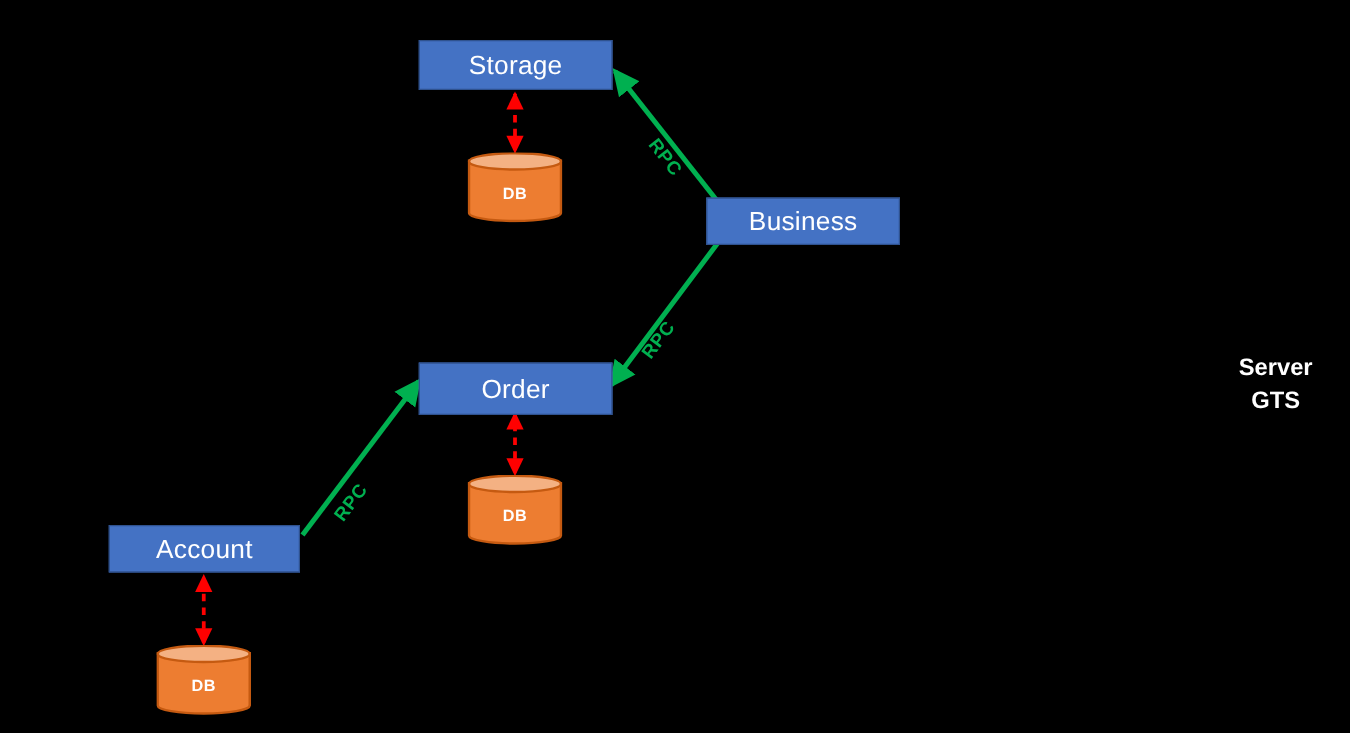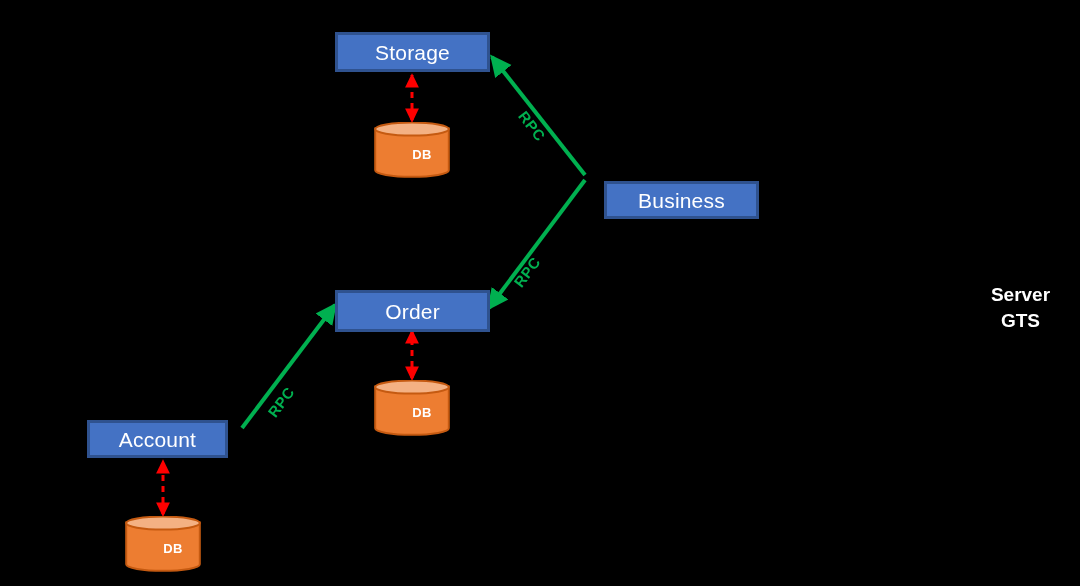--- a/index.html
+++ b/index.html
@@ -20,21 +20,21 @@
     left: 0;
     top: 0;
     width: 1080px;
     height: 586px;
     pointer-events: none;
   }
   .svc-box {
     position: absolute;
     box-sizing: border-box;
     background: #4472C4;
-    border: 3px solid #84cc16;
+    border: 1px solid #84cc16;
     color: #FFFFFF;
     display: flex;
     align-items: center;
     justify-content: center;
     font-size: 21px;
     line-height: 1;
     letter-spacing: 0.2px;
     white-space: nowrap;
   }
   .db {
@@ -42,21 +42,20 @@
   }
   .db-label {
     position: absolute;
     left: 0;
     width: 100%;
     text-align: center;
     color: #FFFFFF;
     font-size: 13px;
     font-weight: bold;
     letter-spacing: 0.3px;
-    padding-left: 10px;
   }
   .rpc-label {
     position: absolute;
     color: #00B050;
     font-size: 15px;
     font-weight: bold;
     letter-spacing: 0.5px;
     white-space: nowrap;
     transform-origin: 50% 50%;
   }
@@ -95,23 +94,23 @@
       </g>
     <g id="db-lines">
         <line x1="412" y1="120" x2="412" y2="75" stroke="#FF0000" stroke-width="3" stroke-dasharray="6,5" marker-end="url(#red-arrow-end)" marker-start="url(#red-arrow-start)"></line>
         <line x1="412" y1="378" x2="412" y2="331" stroke="#FF0000" stroke-width="3" stroke-dasharray="6,5" marker-end="url(#red-arrow-end)" marker-start="url(#red-arrow-start)"></line>
         <line x1="163" y1="514" x2="163" y2="461" stroke="#FF0000" stroke-width="3" stroke-dasharray="6,5" marker-end="url(#red-arrow-end)" marker-start="url(#red-arrow-start)"></line>
       </g>
   </svg>
 
   <div id="boxes-layer">
       <div class="svc-box" style="left: 335px; top: 32px; width: 155px; height: 40px; background: rgb(68, 114, 196); border-color: rgb(47, 82, 143); color: rgb(255, 255, 255);">Storage</div>
-      <div class="svc-box" style="left: 604px; top: 158px; width: 155px; height: 38px; background: rgb(68, 114, 196); border-color: rgb(47, 82, 143); color: rgb(255, 255, 255); margin-top: 23px;">Business</div>
+      <div class="svc-box" style="left: 565px; top: 158px; width: 155px; height: 38px; background: rgb(68, 114, 196); border-color: rgb(47, 82, 143); color: rgb(255, 255, 255);">Business</div>
       <div class="svc-box" style="left: 335px; top: 290px; width: 155px; height: 42px; background: rgb(68, 114, 196); border-color: rgb(47, 82, 143); color: rgb(255, 255, 255);">Order</div>
-      <div class="svc-box" style="left: 87px; top: 420px; width: 141px; height: 38px; background: rgb(68, 114, 196); border-color: rgb(47, 82, 143); color: rgb(255, 255, 255);">Account</div>
+      <div class="svc-box" style="left: 87px; top: 420px; width: 153px; height: 38px; background: rgb(68, 114, 196); border-color: rgb(47, 82, 143); color: rgb(255, 255, 255);">Account</div>
     </div>
   <div id="db-layer">
       <div class="db" style="left: 374px; top: 122px; width: 76px; height: 56px;"><svg width="76" height="56" viewBox="0 0 76 56">
           <path d="M1.2,6.5 L1.2,48.3 A36.8,6.5 0 0 0 74.8,48.3 L74.8,6.5 Z" fill="#ED7D31" stroke="#C55A11" stroke-width="2"></path>
           <ellipse cx="38" cy="7.1" rx="36.8" ry="6.5" fill="#F4B183" stroke="#C55A11" stroke-width="2"></ellipse>
         </svg><div class="db-label" style="top: 25px; color: rgb(255, 255, 255);">DB</div></div>
       <div class="db" style="left: 374px; top: 380px; width: 76px; height: 56px;"><svg width="76" height="56" viewBox="0 0 76 56">
           <path d="M1.2,6.5 L1.2,48.3 A36.8,6.5 0 0 0 74.8,48.3 L74.8,6.5 Z" fill="#ED7D31" stroke="#C55A11" stroke-width="2"></path>
           <ellipse cx="38" cy="7.1" rx="36.8" ry="6.5" fill="#F4B183" stroke="#C55A11" stroke-width="2"></ellipse>
         </svg><div class="db-label" style="top: 25px; color: rgb(255, 255, 255);">DB</div></div>

